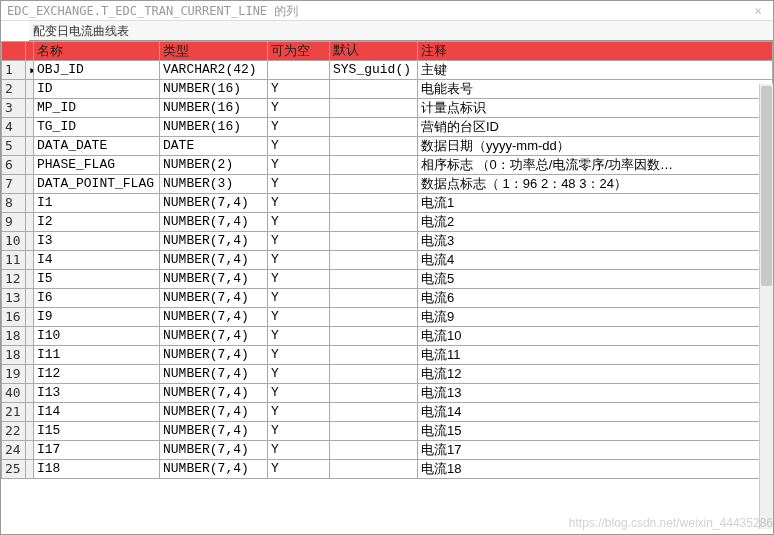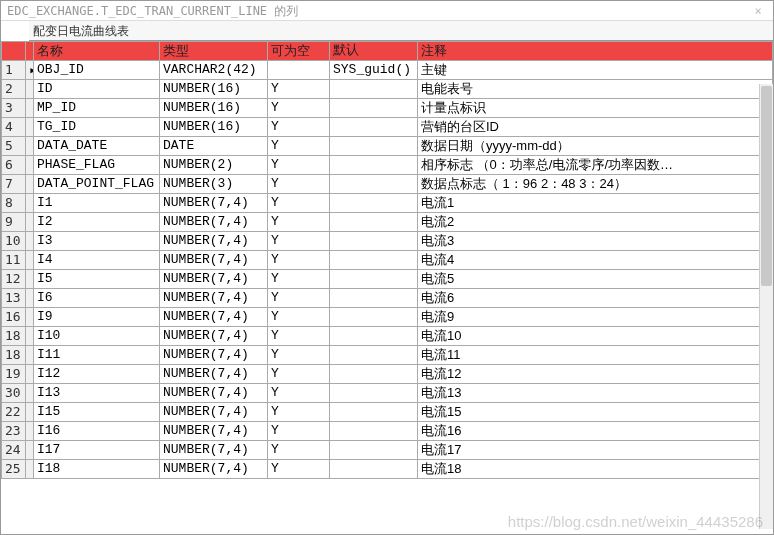--- a/index.html
+++ b/index.html
@@ -90,23 +90,23 @@
     background: #f0f0f0;
     border-left: 1px solid #ccc;
   }
   .vscroll .thumb {
     position: absolute; left:1px; right:1px; top:2px; height:200px;
     background: #c8c8c8;
     border-radius: 2px;
   }
   .watermark {
     position: absolute;
-    right: 10px;
+    right: 0;
     bottom: 4px;
-    font-size: 15px;
+    font-size: 12px;
     color: rgba(120,120,120,0.35);
     font-family: sans-serif;
     pointer-events: none;
   }
 </style>
 </head>
 <body>
 
 <div class="titlebar">
   <span>EDC_EXCHANGE.T_EDC_TRAN_CURRENT_LINE 的列</span>
@@ -276,45 +276,45 @@
         <tr>
           <td class="rowhdr">19</td>
           <td class="marker"></td>
           <td class="col-name">I12</td>
           <td class="col-type">NUMBER(7,4)</td>
           <td class="col-null">Y</td>
           <td class="col-def"></td>
           <td class="col-note">电流12</td>
         </tr>
         <tr>
-          <td class="rowhdr">30</td>
+          <td class="rowhdr">40</td>
           <td class="marker"></td>
           <td class="col-name">I13</td>
           <td class="col-type">NUMBER(7,4)</td>
           <td class="col-null">Y</td>
           <td class="col-def"></td>
           <td class="col-note">电流13</td>
         </tr>
         <tr>
+          <td class="rowhdr">21</td>
+          <td class="marker"></td>
+          <td class="col-name">I14</td>
+          <td class="col-type">NUMBER(7,4)</td>
+          <td class="col-null">Y</td>
+          <td class="col-def"></td>
+          <td class="col-note">电流14</td>
+        </tr>
+        <tr>
           <td class="rowhdr">22</td>
           <td class="marker"></td>
           <td class="col-name">I15</td>
           <td class="col-type">NUMBER(7,4)</td>
           <td class="col-null">Y</td>
           <td class="col-def"></td>
           <td class="col-note">电流15</td>
-        </tr>
-        <tr>
-          <td class="rowhdr">23</td>
-          <td class="marker"></td>
-          <td class="col-name">I16</td>
-          <td class="col-type">NUMBER(7,4)</td>
-          <td class="col-null">Y</td>
-          <td class="col-def"></td>
-          <td class="col-note">电流16</td>
         </tr>
         <tr>
           <td class="rowhdr">24</td>
           <td class="marker"></td>
           <td class="col-name">I17</td>
           <td class="col-type">NUMBER(7,4)</td>
           <td class="col-null">Y</td>
           <td class="col-def"></td>
           <td class="col-note">电流17</td>
         </tr>

